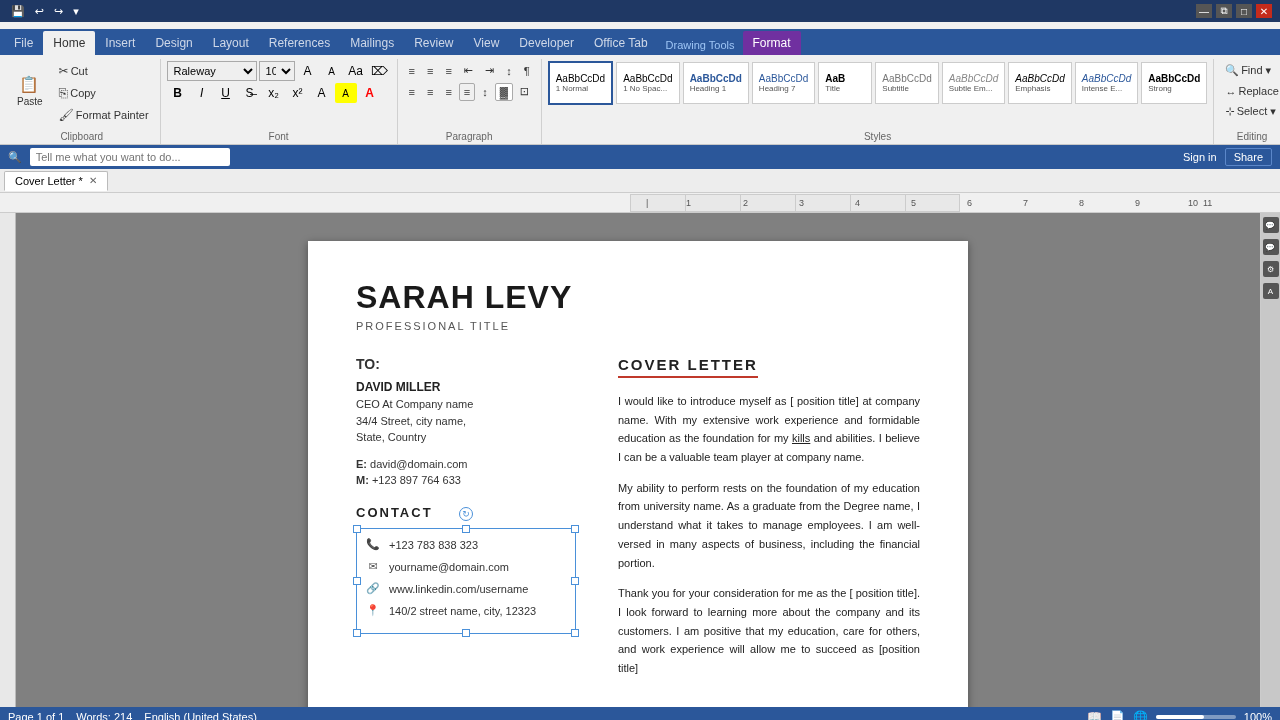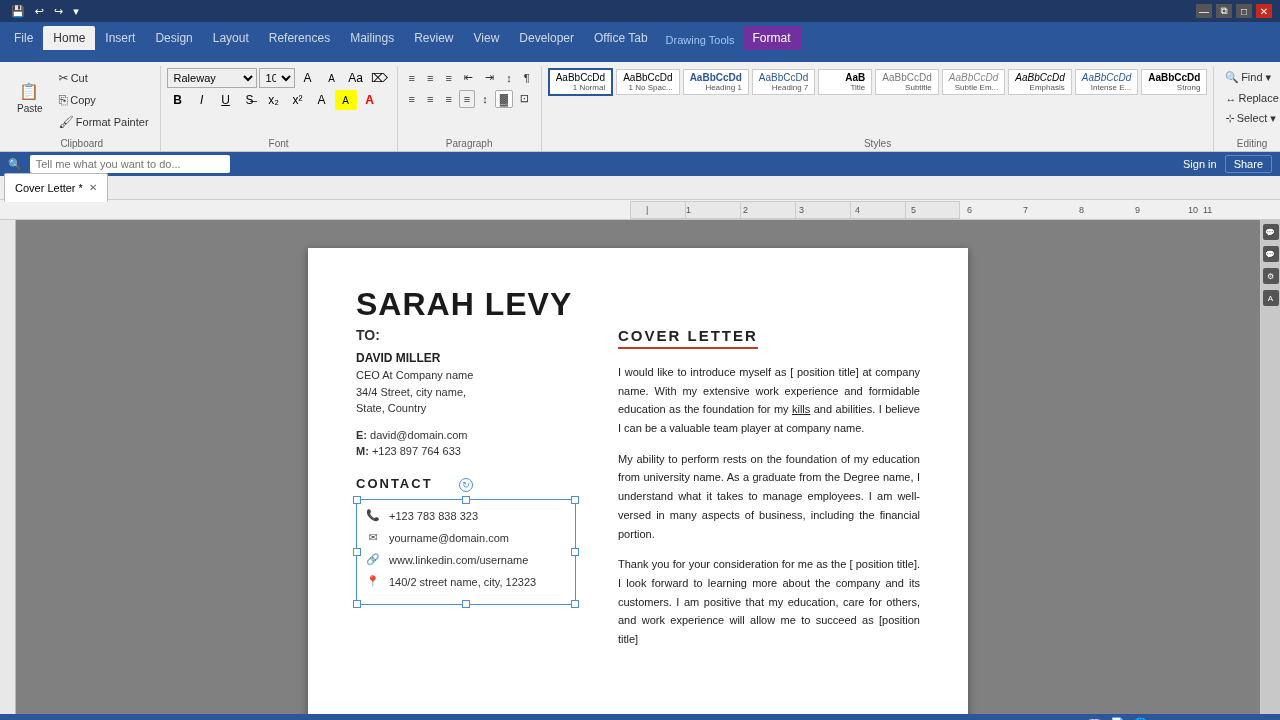--- a/index.html
+++ b/index.html
@@ -18,24 +18,25 @@
     #title-bar .title-text { flex: 1; text-align: center; font-size: 12px; }
     #title-bar .win-controls { display: flex; gap: 4px; }
     #title-bar .win-btn { width: 16px; height: 14px; background: #555; border: none; color: white; font-size: 10px; cursor: pointer; display: flex; align-items: center; justify-content: center; }
     #title-bar .win-btn.close { background: #c42b1c; }
     .quick-access { display: flex; align-items: center; gap: 4px; }
     .quick-btn { background: none; border: none; color: white; font-size: 11px; cursor: pointer; padding: 1px 3px; }
 
     
     #ribbon-tabs {
       background: #2b579a;
-      height: 40px;
+      height: 26px;
       display: flex;
       align-items: flex-end;
-      padding: 12px 4px;
+      padding: 0 4px;
+      margin-top: 7px;
     }
     .ribbon-tab {
       padding: 4px 10px;
       color: #cfd8e8;
       font-size: 12px;
       cursor: pointer;
       border-radius: 2px 2px 0 0;
       height: 24px;
       display: flex;
       align-items: center;
@@ -125,26 +126,26 @@
       justify-content: center;
     }
     .format-btn.bold { font-weight: bold; }
     .format-btn.italic { font-style: italic; }
     .format-btn.underline { text-decoration: underline; }
 
     
     .style-boxes { display: flex; gap: 3px; align-items: center; }
     .style-box {
       border: 1px solid #ccc;
-      padding: 2px 6px;
+      padding: 10px 6px;
       font-size: 10px;
       cursor: pointer;
       background: white;
       min-width: 54px;
-      text-align: right;
+      text-align: left;
     }
     .style-box.normal { border: 2px solid #2b579a; }
 
     
     .edit-group { display: flex; flex-direction: column; gap: 2px; }
 
     
     #search-bar {
       background: #2b579a;
       height: 24px;
@@ -188,21 +189,21 @@
       align-items: center;
       border-bottom: 1px solid #ccc;
       padding: 0 4px;
     }
     .doc-tab {
       background: #d5d5d5;
       border: 1px solid #bbb;
       padding: 2px 10px;
       font-size: 11px;
       cursor: pointer;
-      height: 29px;
+      height: 20px;
       display: flex;
       align-items: center;
       gap: 6px;
       border-radius: 2px 2px 0 0;
     }
     .doc-tab.active { background: white; border-bottom-color: white; }
     .doc-tab-close { font-size: 10px; color: #666; }
 
     
     #main-area {
@@ -563,20 +564,21 @@
 
 <div id="main-area" style="display:flex; height:calc(720px - 22px - 26px - 90px - 24px - 24px - 20px - 20px); background:#808080;">
 
   <div id="v-ruler" style="width:16px; background:#e8e8e8; border-right:1px solid #bbb; min-height:100%;"></div>
 
   <div id="canvas-area" style="flex:1; background:#808080; overflow:auto; display:flex; flex-direction:column; align-items:center; padding:28px 0;">
 
     <div id="document" style="width:660px; min-height:550px; background:white; padding:38px 48px 38px 48px; box-shadow:0 2px 8px rgba(0,0,0,0.4); position:relative;">
 
       <div class="doc-name">SARAH LEVY</div>
+      <div class="doc-title-sub">PROFESSIONAL TITLE</div>
 
       <div style="display:flex; gap:42px;">
 
         <div style="width:220px; flex-shrink:0;">
           <div class="to-label">TO:</div>
           <div class="recipient-name">DAVID MILLER</div>
           <div class="recipient-detail">CEO At Company name</div>
           <div class="recipient-detail">34/4 Street, city name,</div>
           <div class="recipient-detail">State, Country</div>
           <div style="margin-top:10px;">

